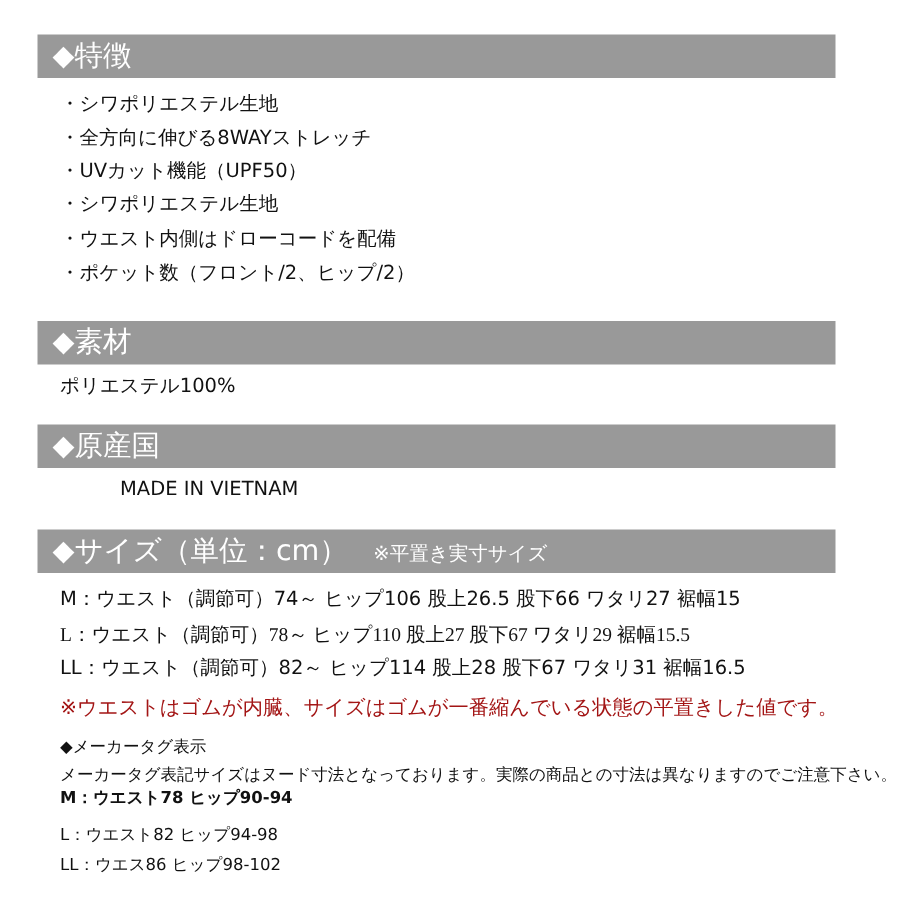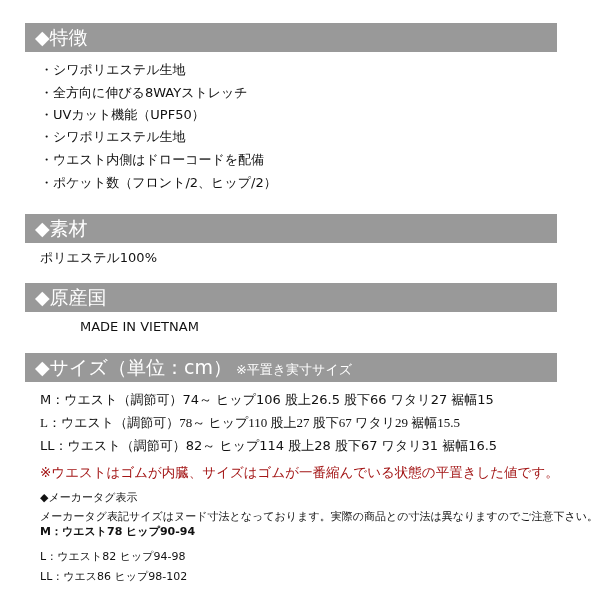--- a/index.html
+++ b/index.html
@@ -1,21 +1,21 @@
 <!DOCTYPE html>
 <html><head>
   <meta charset="utf-8">
   <style>
     html, body { margin: 0; padding: 0; background: #ffffff; }
     body { width: 600px; height: 600px; position: relative; overflow: hidden;
            font-family: "DejaVu Sans", "Liberation Sans", sans-serif; color: #111; }
     .bar { position: absolute; left: 25px; width: 532px; height: 29px; background: #999999;
            color: #ffffff; font-size: 19px; line-height: 29px; box-sizing: border-box;
            padding-left: 10px; white-space: nowrap; }
-    .bar .sub { font-size: 13px; margin-left: 4px; }
+    .bar .sub { font-size: 13px; margin-left: 17px; }
     .line { position: absolute; left: 40px; font-size: 13px; line-height: 18px; white-space: nowrap; }
     .red { color: #a31515; font-size: 13.5px; }
     .small { font-size: 11px; line-height: 14px; }
   </style>
 </head>
 <body>
 
 <div class="bar" style="top:23px;">
   <span>◆特徴</span>
 </div>

